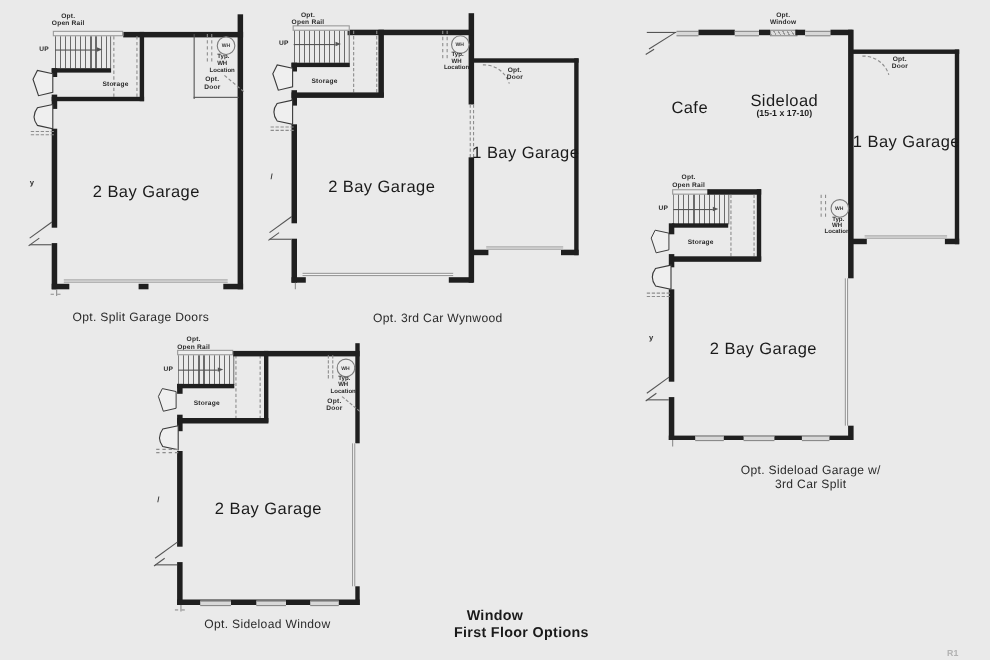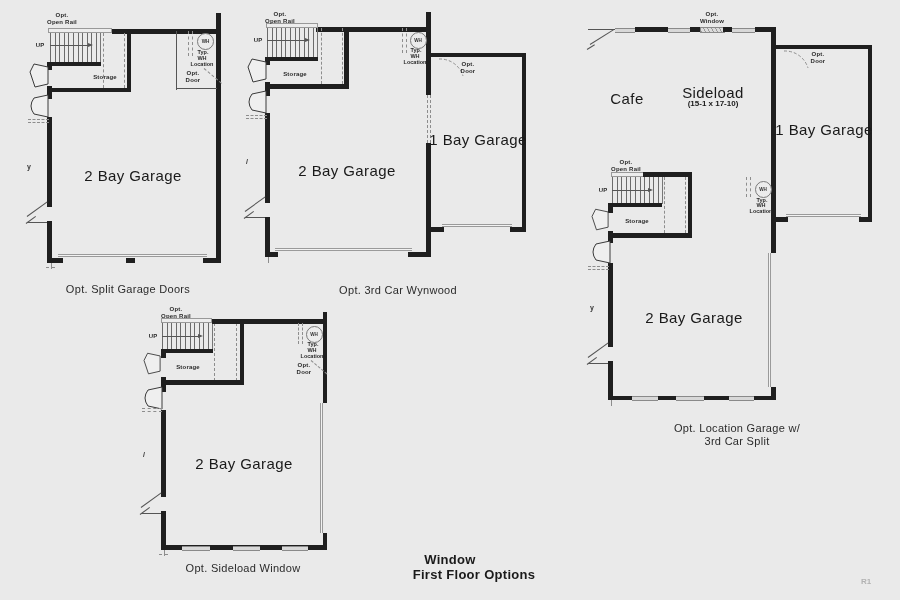--- a/index.html
+++ b/index.html
@@ -22,21 +22,21 @@
   .cap{position:absolute;font-size:11px;color:#2b2b2b;transform:translateX(-50%);white-space:nowrap;letter-spacing:.3px;}
   .ttl{position:absolute;font-size:13px;font-weight:700;color:#1a1a1a;transform:translateX(-50%);white-space:nowrap;letter-spacing:.3px;}
   .whc{position:absolute;width:15px;height:15px;border:1px solid #7a7a7a;border-radius:50%;background:#ececec;
        font-size:4.6px;font-weight:700;color:#333;display:flex;align-items:center;justify-content:center;}
   .stray{position:absolute;font-size:7px;color:#333;font-weight:600;}
   .diag{position:absolute;height:1px;background:#555;transform-origin:left center;}
   .ddiag{position:absolute;border-top:1px dashed #8d8d8d;height:0;transform-origin:left center;}
   .arrowline{position:absolute;height:1px;background:#555;}
   .arrowhead{position:absolute;width:0;height:0;border-top:2.5px solid transparent;border-bottom:2.5px solid transparent;border-left:5px solid #555;}
   svg{position:absolute;overflow:visible;}
-  .rev{position:absolute;font-size:8px;color:#b2b2b2;font-weight:600;}
+  .rev{position:absolute;font-size:8px;color:#b2b2b2;font-weight:600;margin-top:12px;}
 </style>
 </head>
 <body>
 
 <div id="canvas">
 
   <div>
     <i class="wall" style="left:216px;top:13px;width:5px;height:250px"></i>
     <i class="wall" style="left:112px;top:29px;width:109px;height:4.5px"></i>
     <i class="railbar" style="left:48px;top:28px;width:64px;height:5px"></i>
@@ -221,21 +221,21 @@
     <i class="thin" style="left:588px;top:363px;width:20px;height:1px"></i>
     <div class="stray" style="left:590px;top:304px">y</div>
     <i class="gdoorv" style="left:768px;top:253px;height:134px"></i>
     <i class="wall" style="left:771px;top:387px;width:4.5px;height:13px"></i>
     <i class="wall" style="left:608px;top:395.5px;width:167px;height:4.5px"></i>
     <i class="win" style="left:632px;top:396px;width:26px"></i>
     <i class="win" style="left:676px;top:396px;width:28px"></i>
     <i class="win" style="left:729px;top:396px;width:25px"></i>
     <i class="dashv" style="left:611px;top:400px;height:6px"></i>
     <div class="room" style="left:694px;top:317px">2 Bay Garage</div>
-    <div class="cap" style="left:737px;top:422px">Opt. Location Garage w/</div>
+    <div class="cap" style="left:737px;top:422px">Opt. Sideload Garage w/</div>
     <div class="cap" style="left:737px;top:435px">3rd Car Split</div>
   </div>
 
   <div>
     <div class="lbl" style="left:176px;top:306px">Opt.</div>
     <div class="lbl" style="left:176px;top:313px">Open Rail</div>
     <i class="railbar" style="left:161px;top:318px;width:51px;height:5px"></i>
     <i class="treads" style="left:162px;top:323px;width:50px;height:27px"></i>
     <i class="dashv" style="left:214px;top:323px;height:58px"></i>
     <i class="dashv" style="left:236px;top:323px;height:58px"></i>

